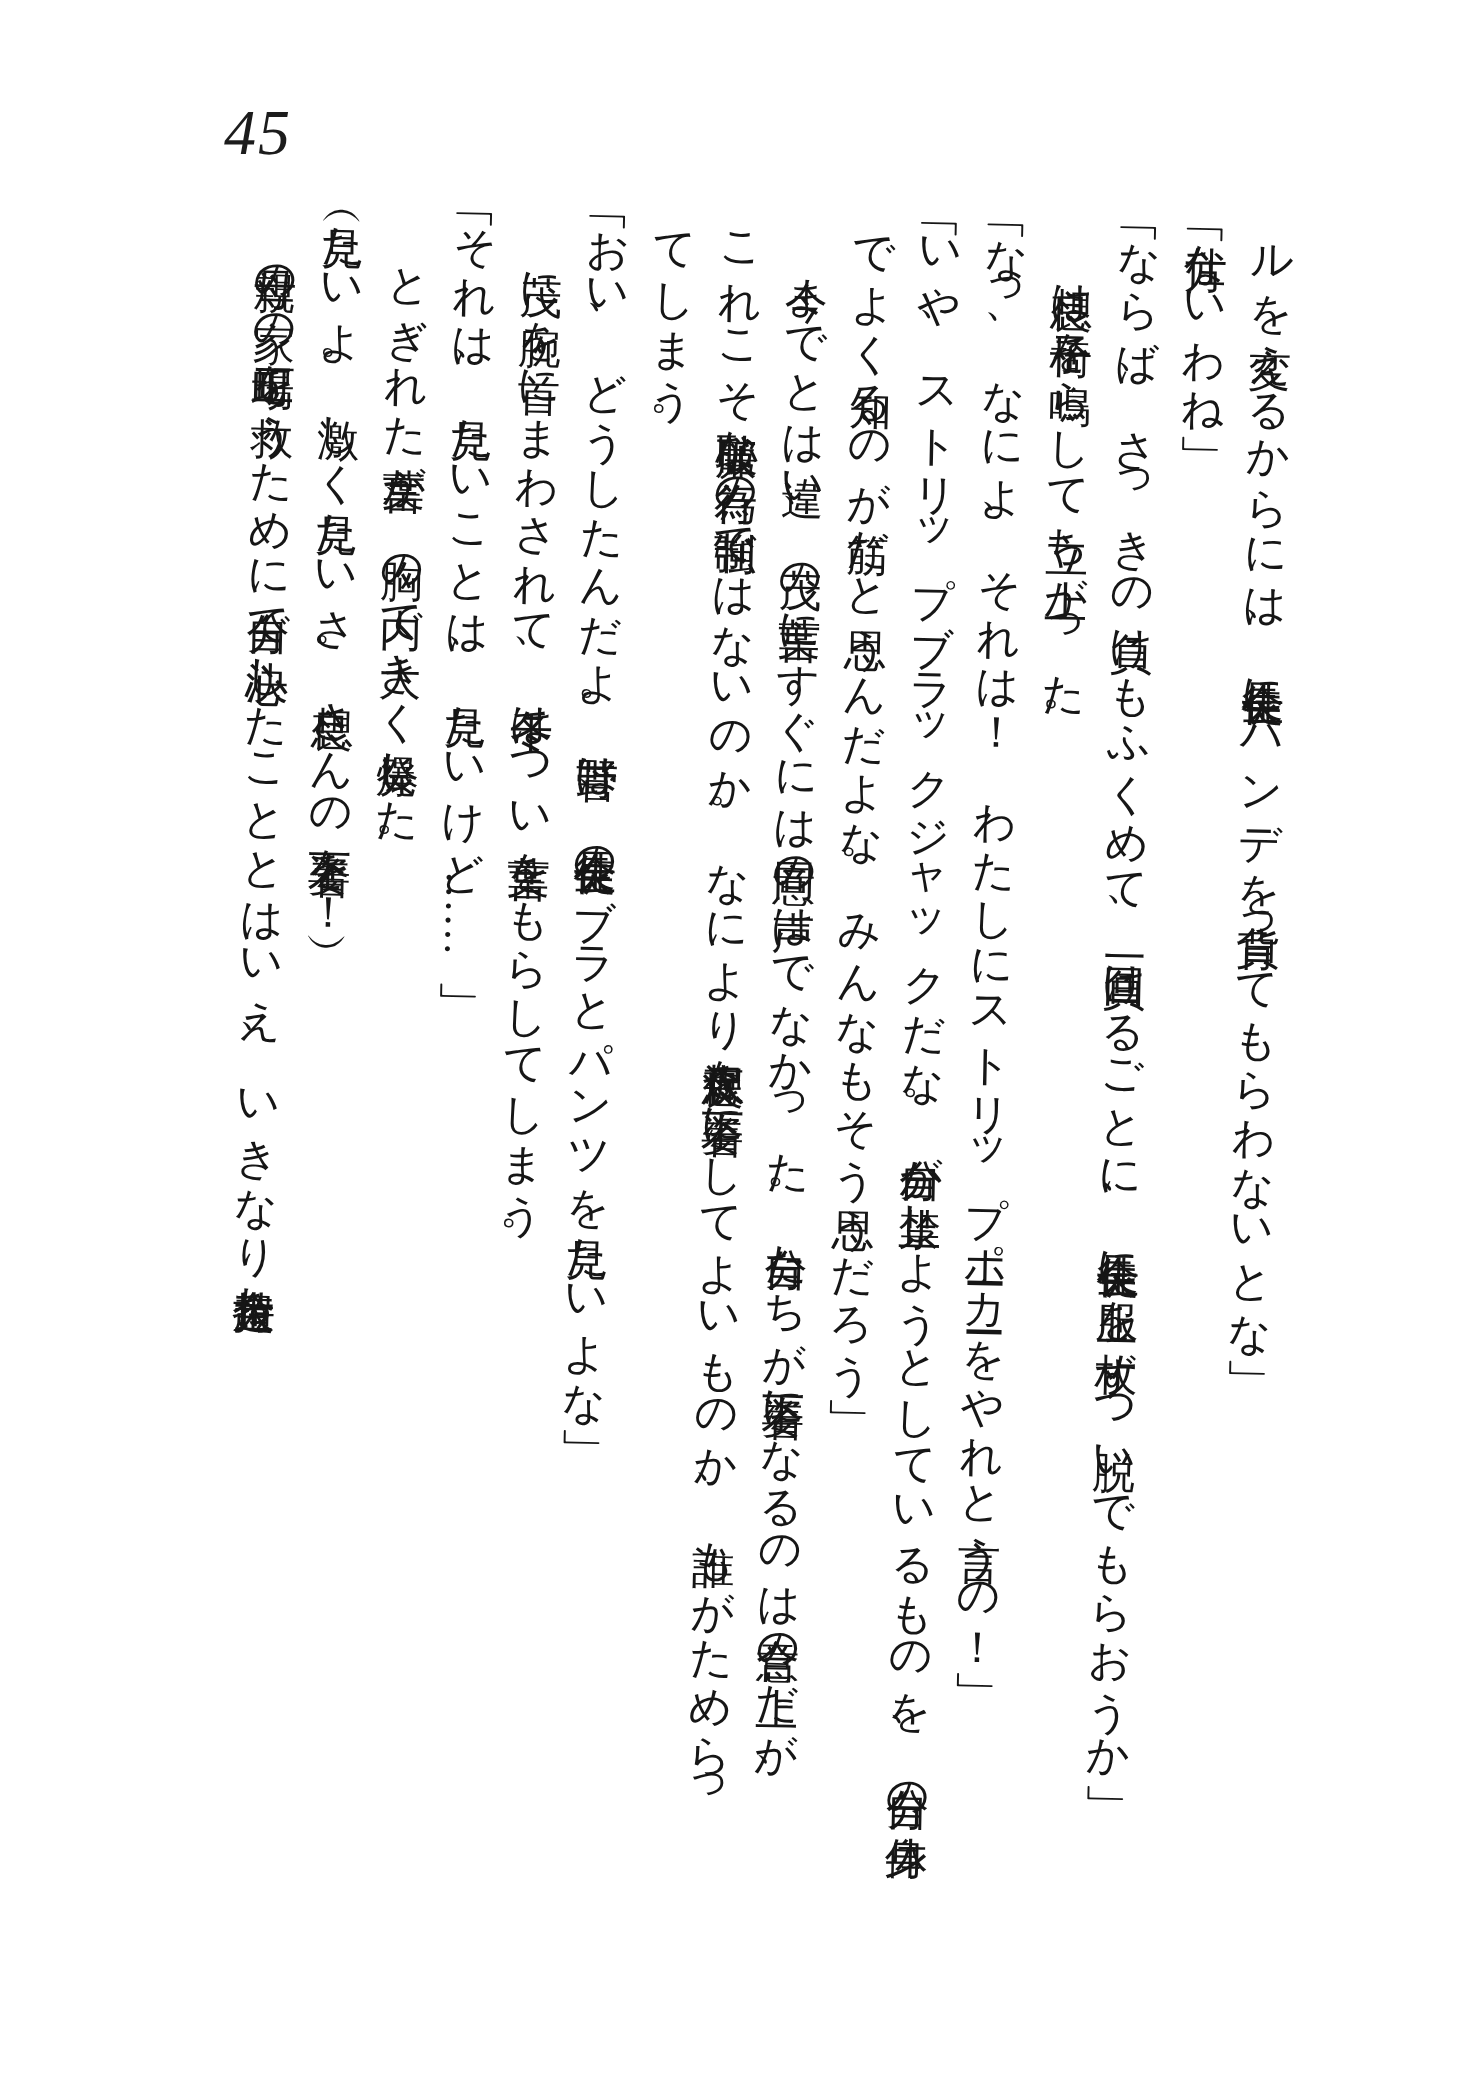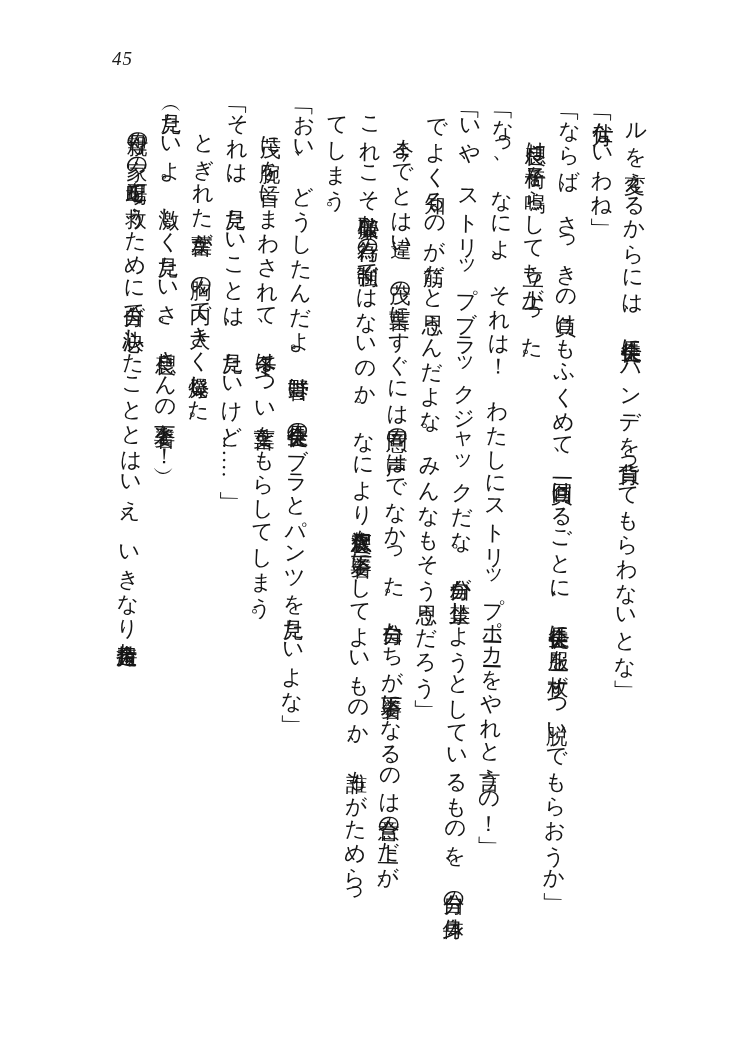--- a/index.html
+++ b/index.html
@@ -16,21 +16,21 @@
   }
   .page {
     position: absolute;
     inset: 0;
     background: #ffffff;
   }
   .page-number {
     position: absolute;
     top: 48px;
     left: 112px;
-    font-size: 19px;
+    font-size: 32px;
     font-style: italic;
     letter-spacing: 1px;
     color: #1c1c1c;
   }
   .text-block {
     position: absolute;
     top: 108px;
     left: 84px;
     width: 568px;
     height: 818px;

